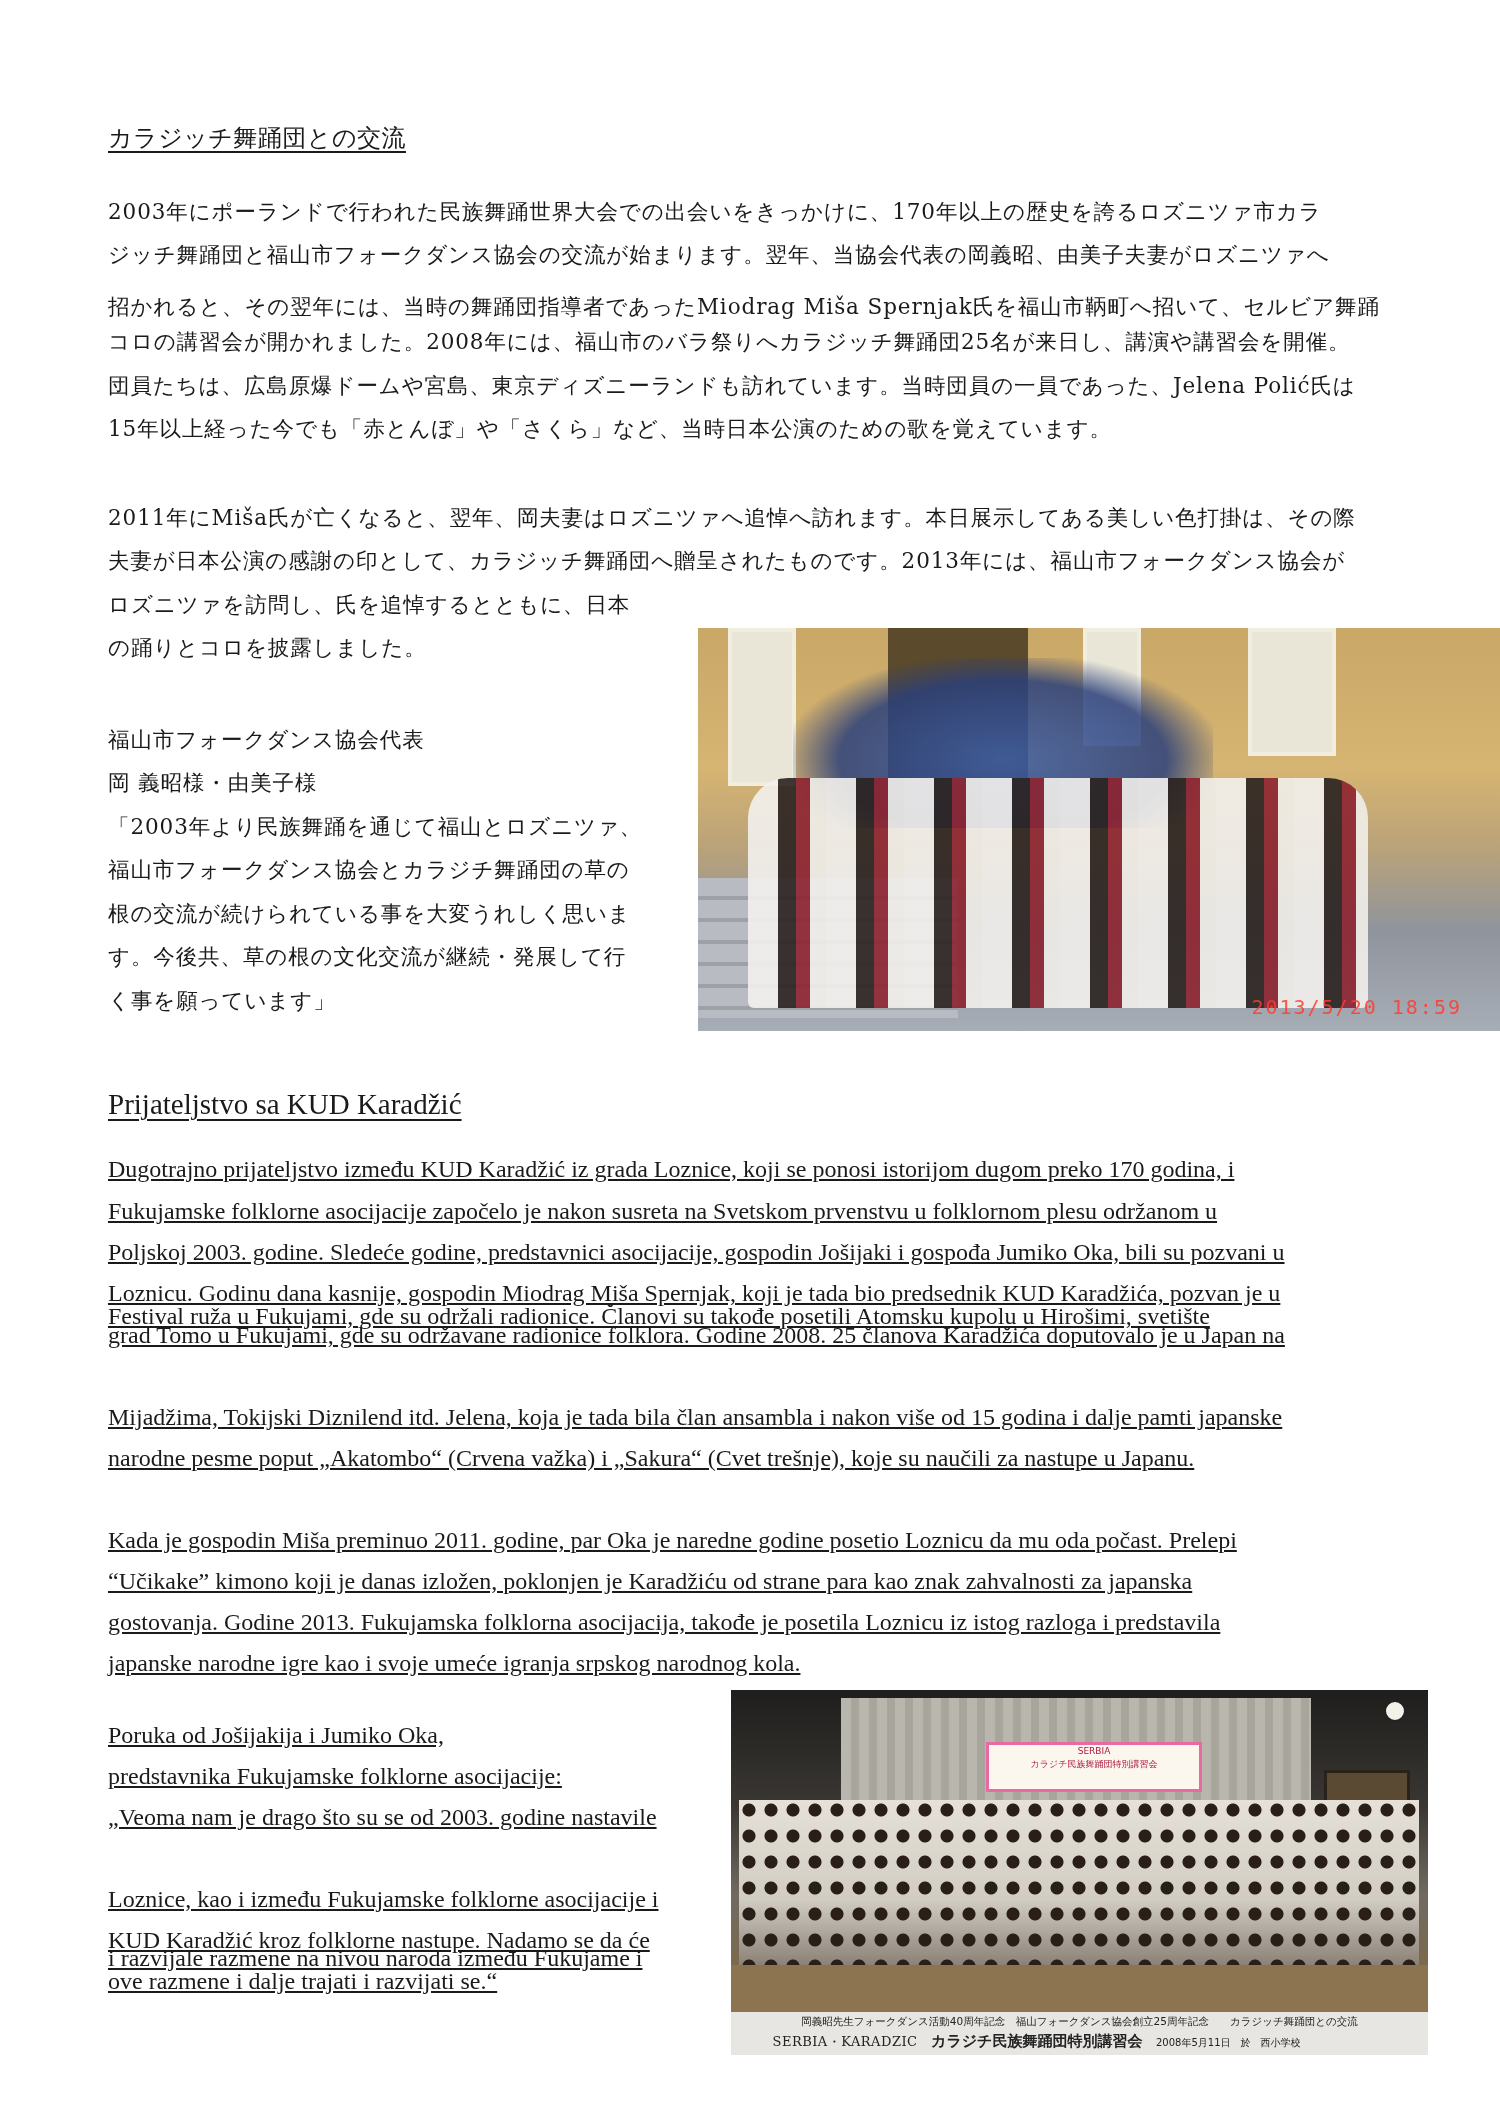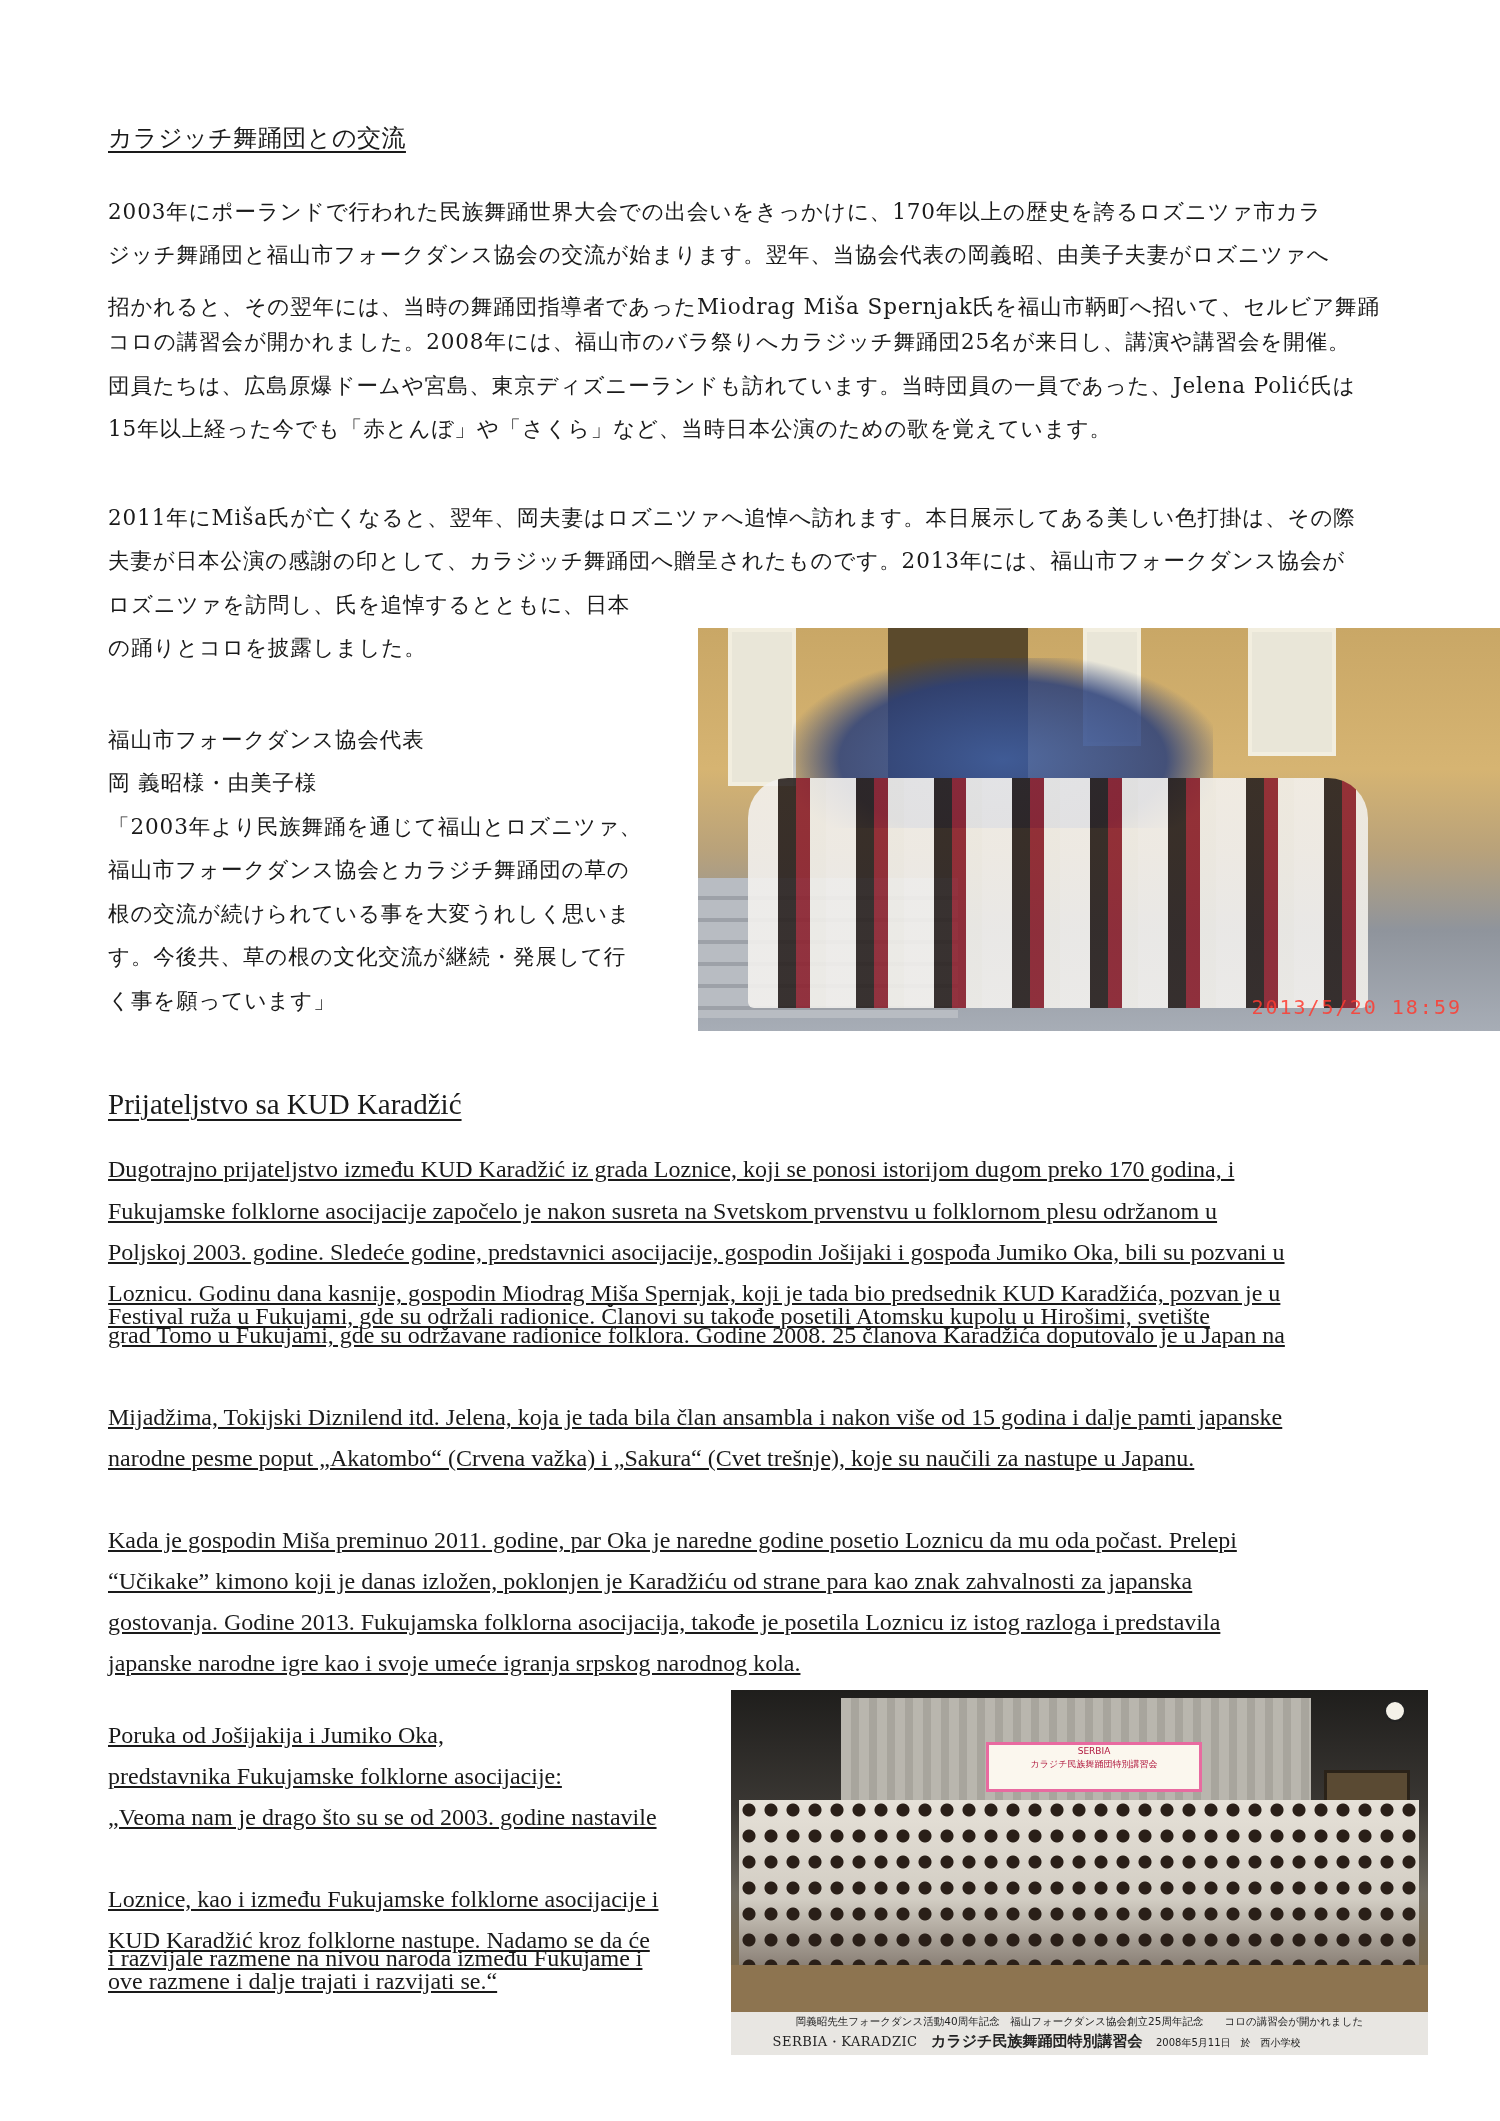--- a/index.html
+++ b/index.html
@@ -144,20 +144,20 @@
   <div class="curtain"></div>
   <div class="clock"></div>
   <div class="art"></div>
   <div class="banner">
     <div>SERBIA</div>
     <div>カラジチ民族舞踊団特別講習会</div>
   </div>
   <div class="people"></div>
   <div class="floor"></div>
   <div class="caption">
-    <div class="cap1">岡義昭先生フォークダンス活動40周年記念　福山フォークダンス協会創立25周年記念　　コロの講習会が開かれました</div>
+    <div class="cap1">岡義昭先生フォークダンス活動40周年記念　福山フォークダンス協会創立25周年記念　　カラジッチ舞踊団との交流</div>
     <div class="cap2">
       <span class="latin">SERBIA・KARADZIC</span>
       <span class="big">カラジチ民族舞踊団特別講習会</span>
       <span class="small">2008年5月11日　於　西小学校</span>
     </div>
   </div>
 </div>
 
 </body></html>

